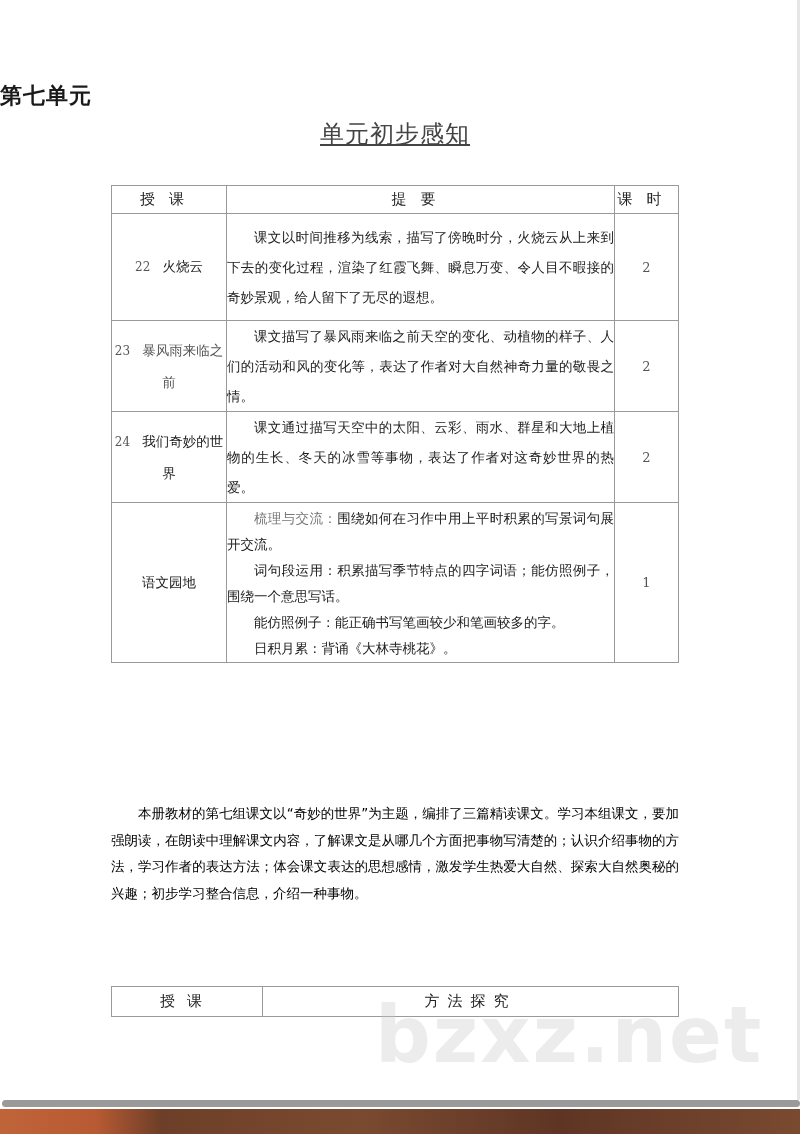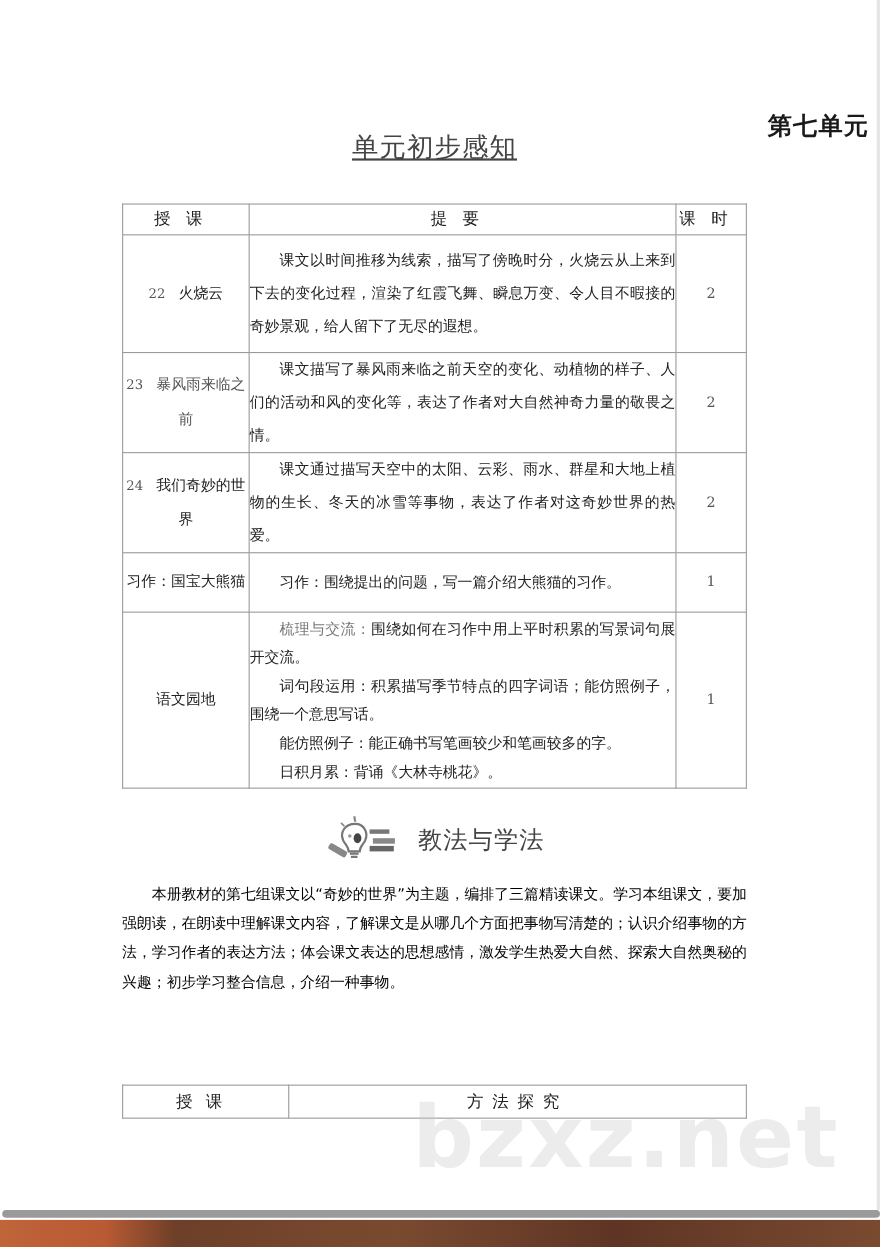--- a/index.html
+++ b/index.html
@@ -11,21 +11,21 @@
     }
     .page {
       position: absolute; left: 0; top: 0; width: 790px; height: 1098px;
       background: #fff;
     }
     .right-edge {
       position: absolute; left: 797px; top: 0; width: 3px; height: 1100px;
       background: #e6e6e6;
     }
     .unit-title {
-      position: absolute; left: 0; width: 790px; top: 100px; text-align: right;
+      position: absolute; left: 0; width: 790px; top: 81px; text-align: left;
       font-family: "DejaVu Serif", "Liberation Serif", serif;
       font-size: 22px; font-weight: bold; color: #1a1a1a; letter-spacing: 1px;
     }
     .unit-subtitle {
       position: absolute; left: 0; width: 790px; top: 118px; text-align: center;
       font-family: "DejaVu Serif", "Liberation Serif", serif;
       font-size: 24px; color: #444; letter-spacing: 1px; text-decoration: underline;
     }
     table.overview {
       position: absolute; left: 111px; top: 185px; width: 567px;
@@ -123,62 +123,35 @@
       </tr>
       <tr style="height:82px">
         <td class="lesson">
           <span class="num">24</span><span class="name">我们奇妙的世界</span>
         </td>
         <td class="summary">
           <p>课文通过描写天空中的太阳、云彩、雨水、群星和大地上植物的生长、冬天的冰雪等事物，表达了作者对这奇妙世界的热爱。</p>
         </td>
         <td class="hours">2</td>
       </tr>
-      <tr style="height:54px">
-        <td class="lesson">
-          <span class="name">习作：国宝大熊猫</span>
-        </td>
-        <td class="summary">
-          <p>习作：围绕提出的问题，写一篇介绍大熊猫的习作。</p>
-        </td>
-        <td class="hours">1</td>
-      </tr>
       <tr style="height:160px">
         <td class="lesson">
           <span class="name">语文园地</span>
         </td>
         <td class="summary" style="line-height:26px">
           <p><span class="muted">梳理与交流：</span><span>围绕如何在习作中用上平时积累的写景词句展开交流。</span></p>
           <p><span>词句段运用：</span><span>积累描写季节特点的四字词语；能仿照例子，围绕一个意思写话。</span></p>
           <p><span>能仿照例子：</span><span>能正确书写笔画较少和笔画较多的字。</span></p>
           <p><span>日积月累：</span><span>背诵《大林寺桃花》。</span></p>
         </td>
         <td class="hours">1</td>
       </tr>
     </tbody>
   </table>
 
-  <div class="section-heading">
-    <span>
-      <svg width="66" height="44" viewBox="0 0 66 44">
-        <line x1="26" y1="2" x2="27" y2="7" stroke="#888" stroke-width="2"></line>
-        <line x1="14" y1="8" x2="17" y2="11" stroke="#888" stroke-width="1.5"></line>
-        <path d="M27 9 C17 9 13 17 16 24 C18 28 21 30 21 34 L31 34 C31 30 34 28 36 24 C39 17 35 9 27 9 Z" fill="#fff" stroke="#777" stroke-width="2"></path>
-        <circle cx="22" cy="20" r="1.6" fill="#999"></circle>
-        <ellipse cx="29" cy="22" rx="3.5" ry="4.5" fill="#444"></ellipse>
-        <path d="M22 36 L30 36" stroke="#777" stroke-width="2"></path>
-        <path d="M23 39 L29 39" stroke="#777" stroke-width="2"></path>
-        <rect x="2" y="30" width="18" height="6" rx="2" transform="rotate(30 11 33)" fill="#888"></rect>
-        <rect x="40" y="14" width="18" height="4" fill="#777"></rect>
-        <rect x="43" y="22" width="20" height="5" fill="#888"></rect>
-        <rect x="40" y="29" width="22" height="5" fill="#666"></rect>
-      </svg>
-    </span>
-    <span class="label">教法与学法</span>
-  </div>
 
   <div class="intro">
     <p>本册教材的第七组课文以“奇妙的世界”为主题，编排了三篇精读课文。学习本组课文，要加强朗读，在朗读中理解课文内容，了解课文是从哪几个方面把事物写清楚的；认识介绍事物的方法，学习作者的表达方法；体会课文表达的思想感情，激发学生热爱大自然、探索大自然奥秘的兴趣；初步学习整合信息，介绍一种事物。</p>
   </div>
 
   <table class="methods">
     <colgroup>
       <col style="width:151px">
       <col style="width:416px">
     </colgroup>

